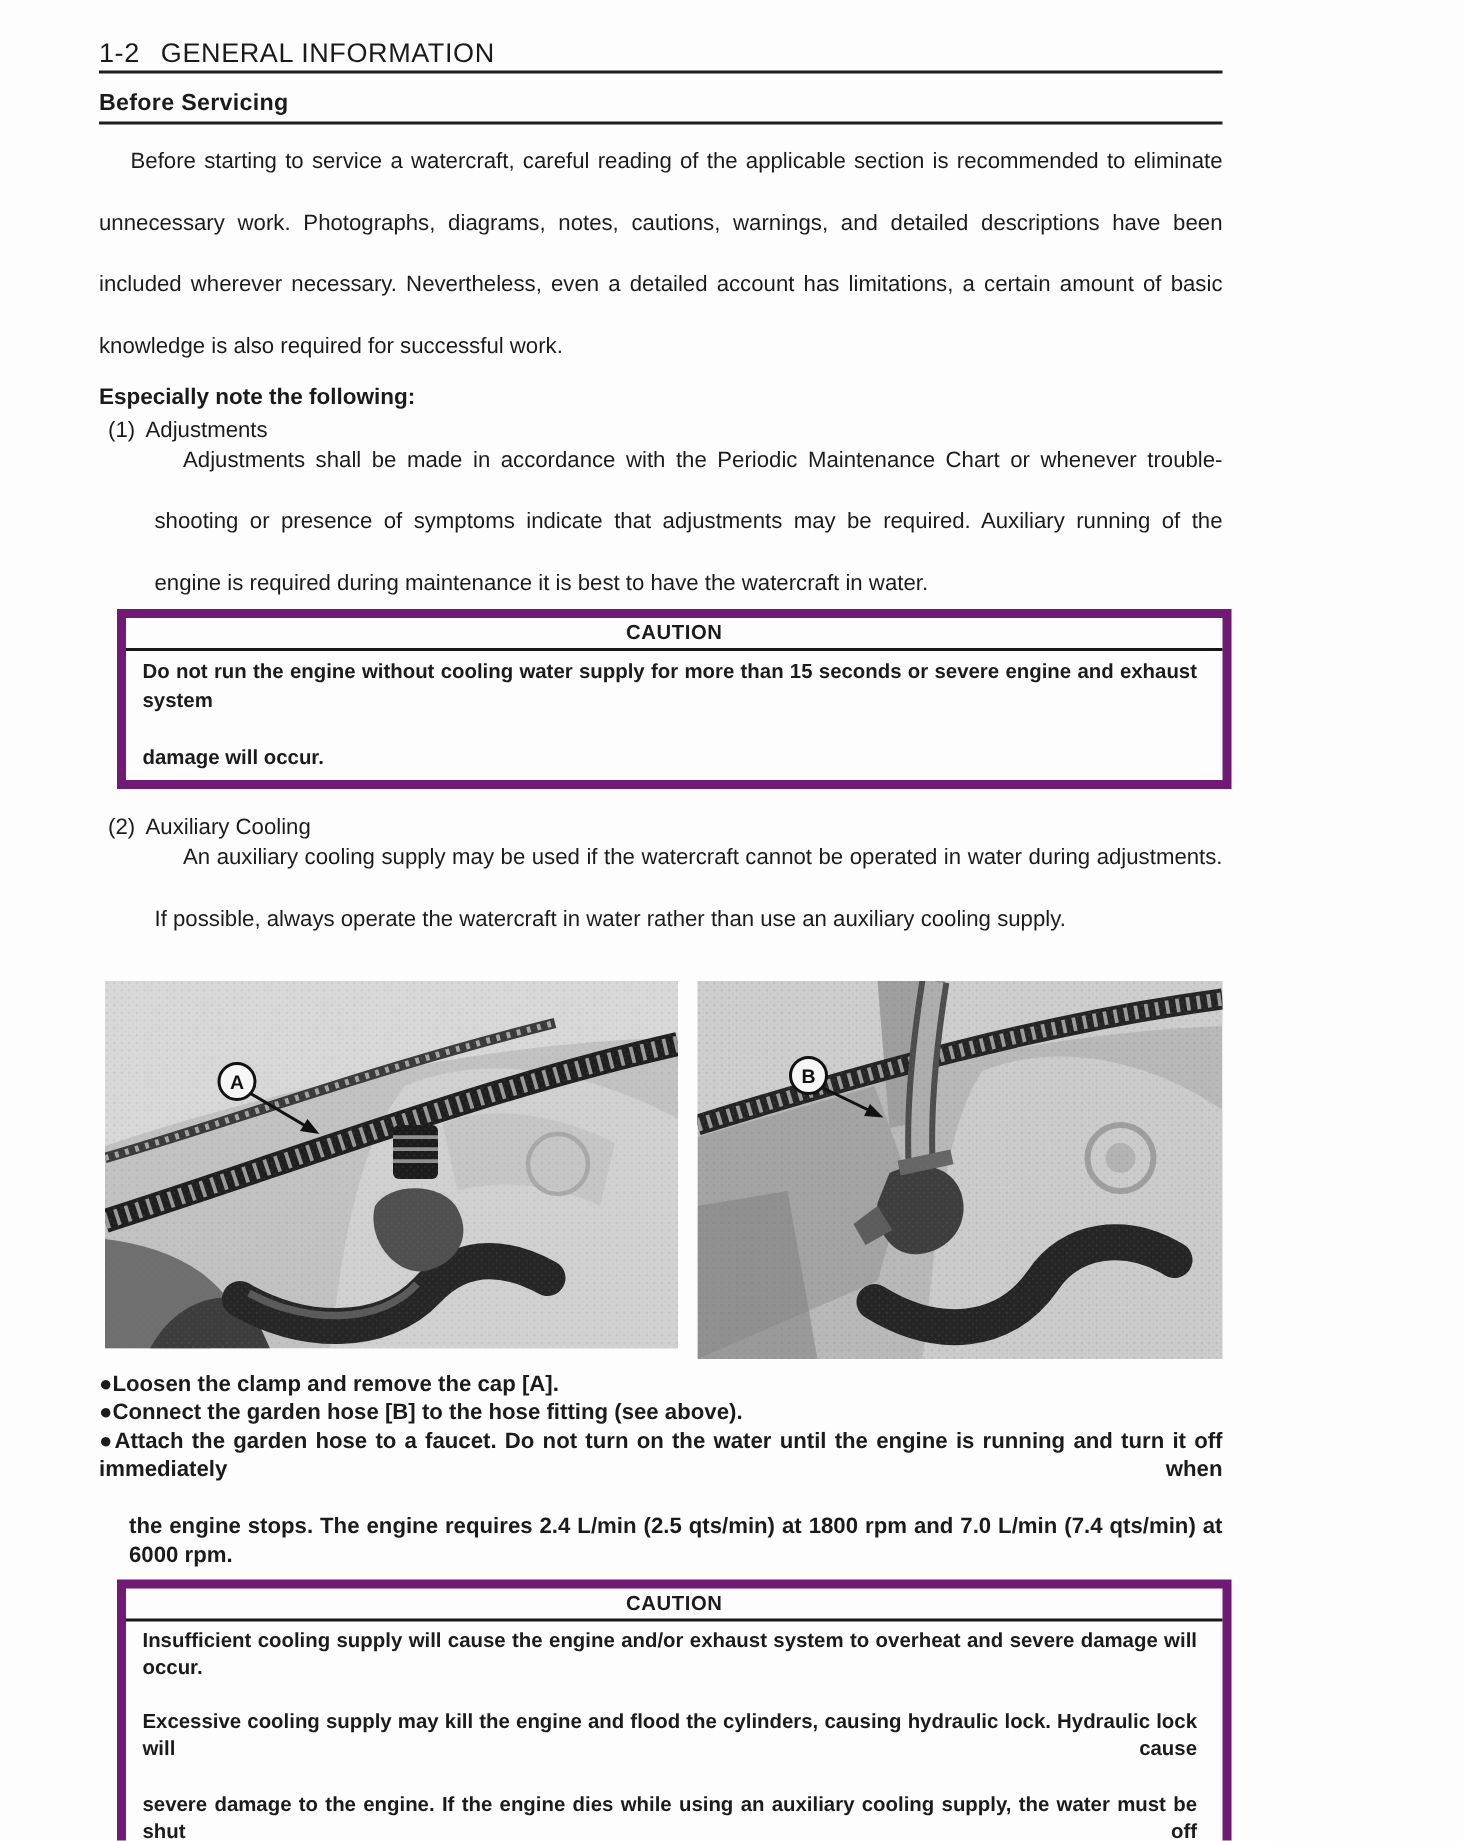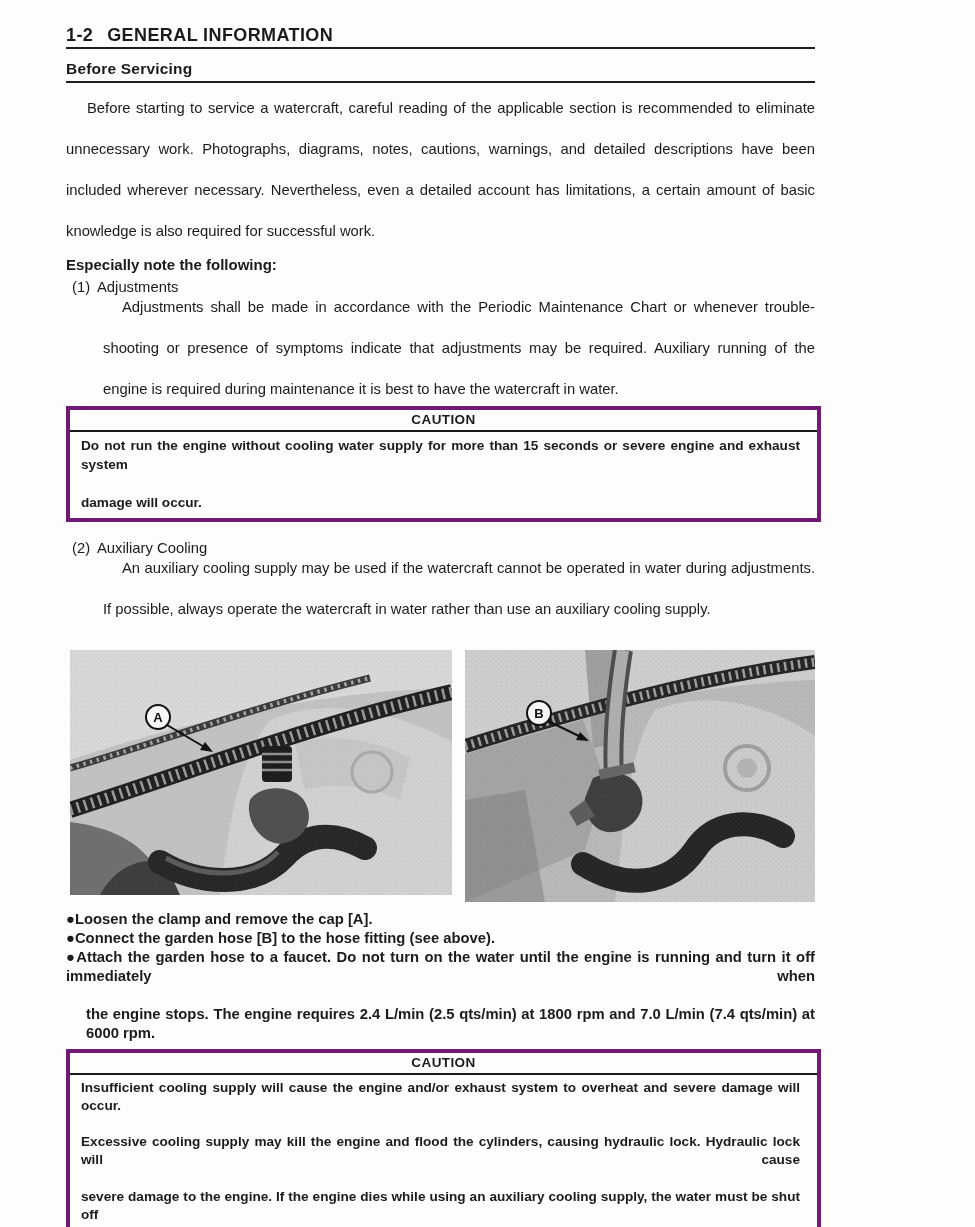--- a/index.html
+++ b/index.html
@@ -4,40 +4,40 @@
 <style>
   * { margin:0; padding:0; box-sizing:border-box; }
   html,body { background:#ffffff; }
   body {
     width:975px; height:1227px; position:relative;
     font-family:"Liberation Sans","DejaVu Sans",sans-serif;
     color:#1b1b1b; background:#fdfdfd;
   }
   .content { position:absolute; left:66px; top:24px; width:749px; }
 
-  .h1 { font-size:18px; font-weight:bold; letter-spacing:.4px; line-height:22px; display:flex; }
+  .h1 { font-size:18px; font-weight:normal; letter-spacing:.4px; line-height:22px; display:flex; }
   .h1 .secno { margin-right:14px; }
   .rule { border-bottom:2.5px solid #1f1f1f; margin-top:1px; }
   .h2 { font-size:15.5px; font-weight:bold; letter-spacing:.2px; line-height:22px; margin-top:9px; }
 
   .para { font-size:14.8px; line-height:20.5px; }
   .line { text-align:justify; }
   .line.j::after { content:""; display:inline-block; width:100%; height:0; }
 
   .intro { margin-top:15px; }
   .indent-first .line:first-child { text-indent:21px; }
 
   .bold-head { margin-top:13px; font-size:15px; font-weight:bold; line-height:20px; }
 
   .item-head { margin-top:2px; font-size:14.8px; line-height:20px; display:flex; }
   .item-head .num { width:31px; padding-left:6px; }
   .item-body { margin-left:37px; width:712px; }
   .item-body .line:first-child { text-indent:19px; }
 
-  .caution { margin-top:7px; margin-left:0; margin-right:-6px; border:4px solid #701a75; }
+  .caution { margin-top:7px; margin-left:12px; margin-right:-6px; border:6px solid #701a75; }
   .caution-title { text-align:center; font-size:13.5px; font-weight:bold; letter-spacing:.4px;
                    line-height:20px; border-bottom:2px solid #181818; }
   .caution-body { padding:4px 17px 6px 11px; font-size:13.6px; font-weight:bold; }
   .caution-body .line { line-height:19px; }
   .caution2 .caution-body .line { line-height:18.2px; }
 
   .item2-head { margin-top:16px; }
 
   .figures { margin-top:30px; display:flex; align-items:flex-start; }
   .fig-left { margin-left:4px; width:382px; height:245px; }

